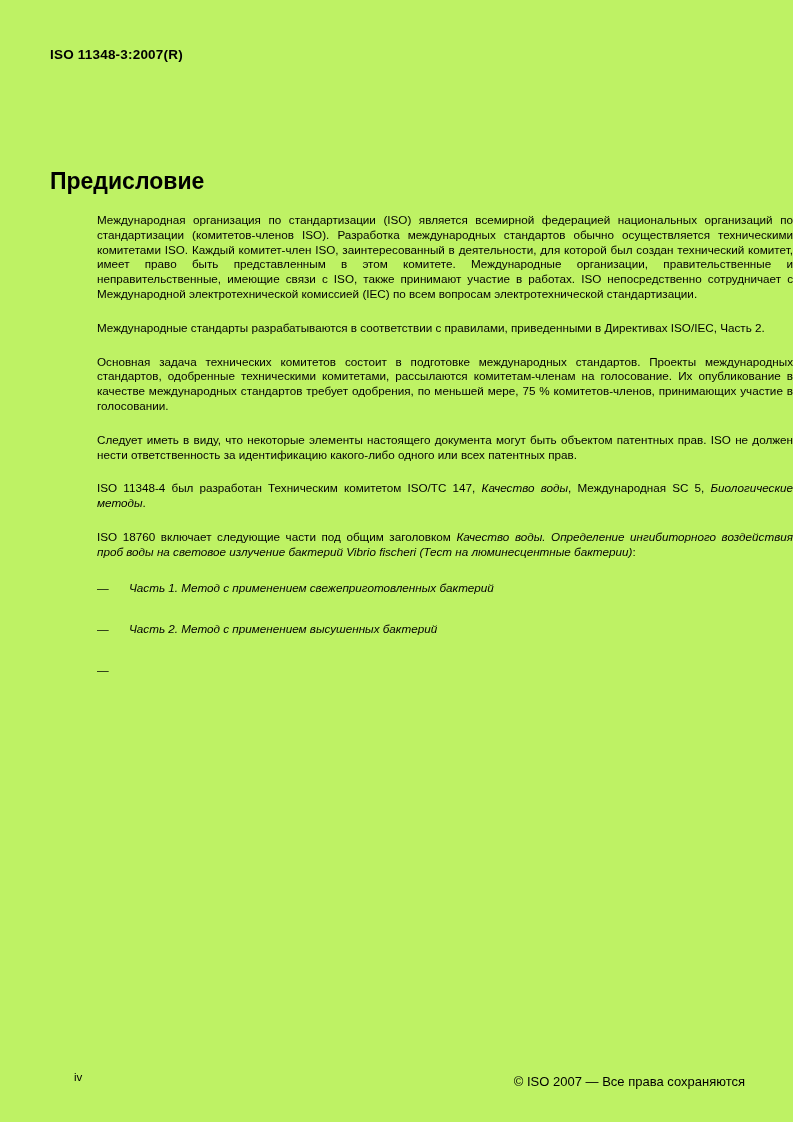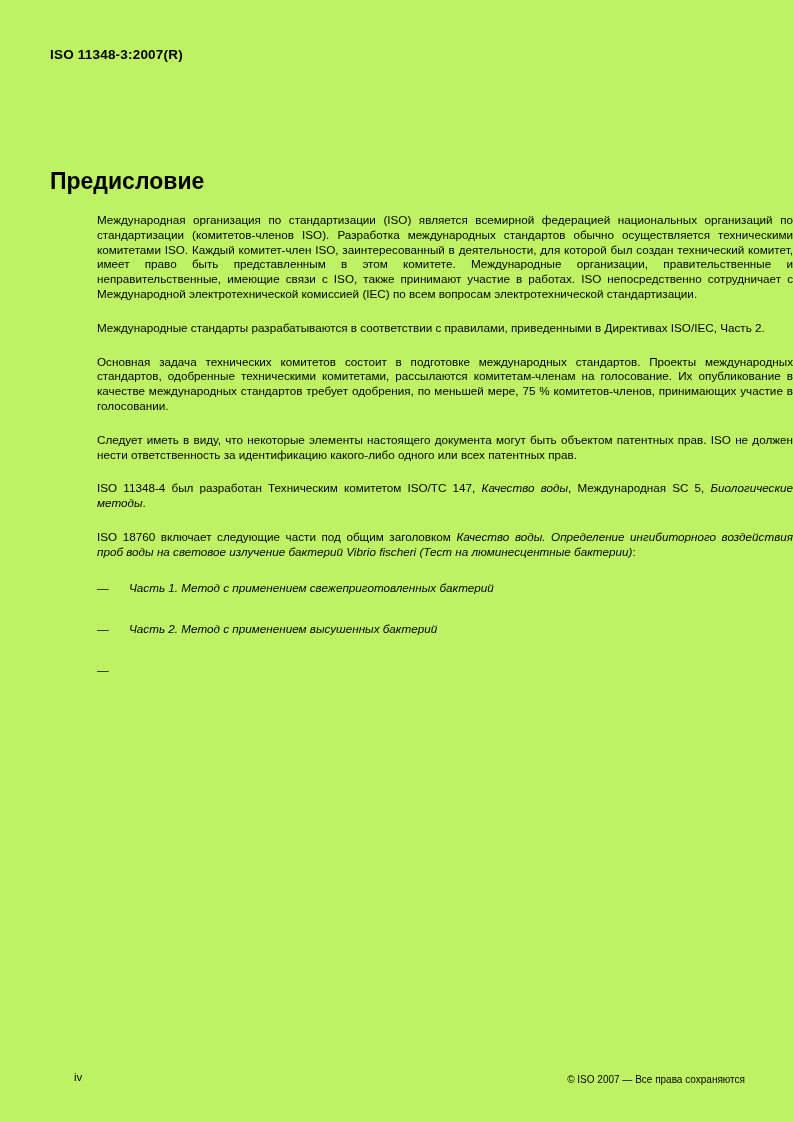--- a/index.html
+++ b/index.html
@@ -66,21 +66,21 @@
     position: absolute;
     left: 66px;
     top: 1071px;
     font-size: 11.5px;
     margin-left: 8px;
   }
   .footer-copyright {
     position: absolute;
     right: 48px;
     top: 1074px;
-    font-size: 10px;
+    font-size: 13px;
     text-align: center;
   }
 </style>
 </head>
 <body>
 
 <div class="page">
 
   <div class="running-header">ISO 11348-3:2007(R)</div>
 

